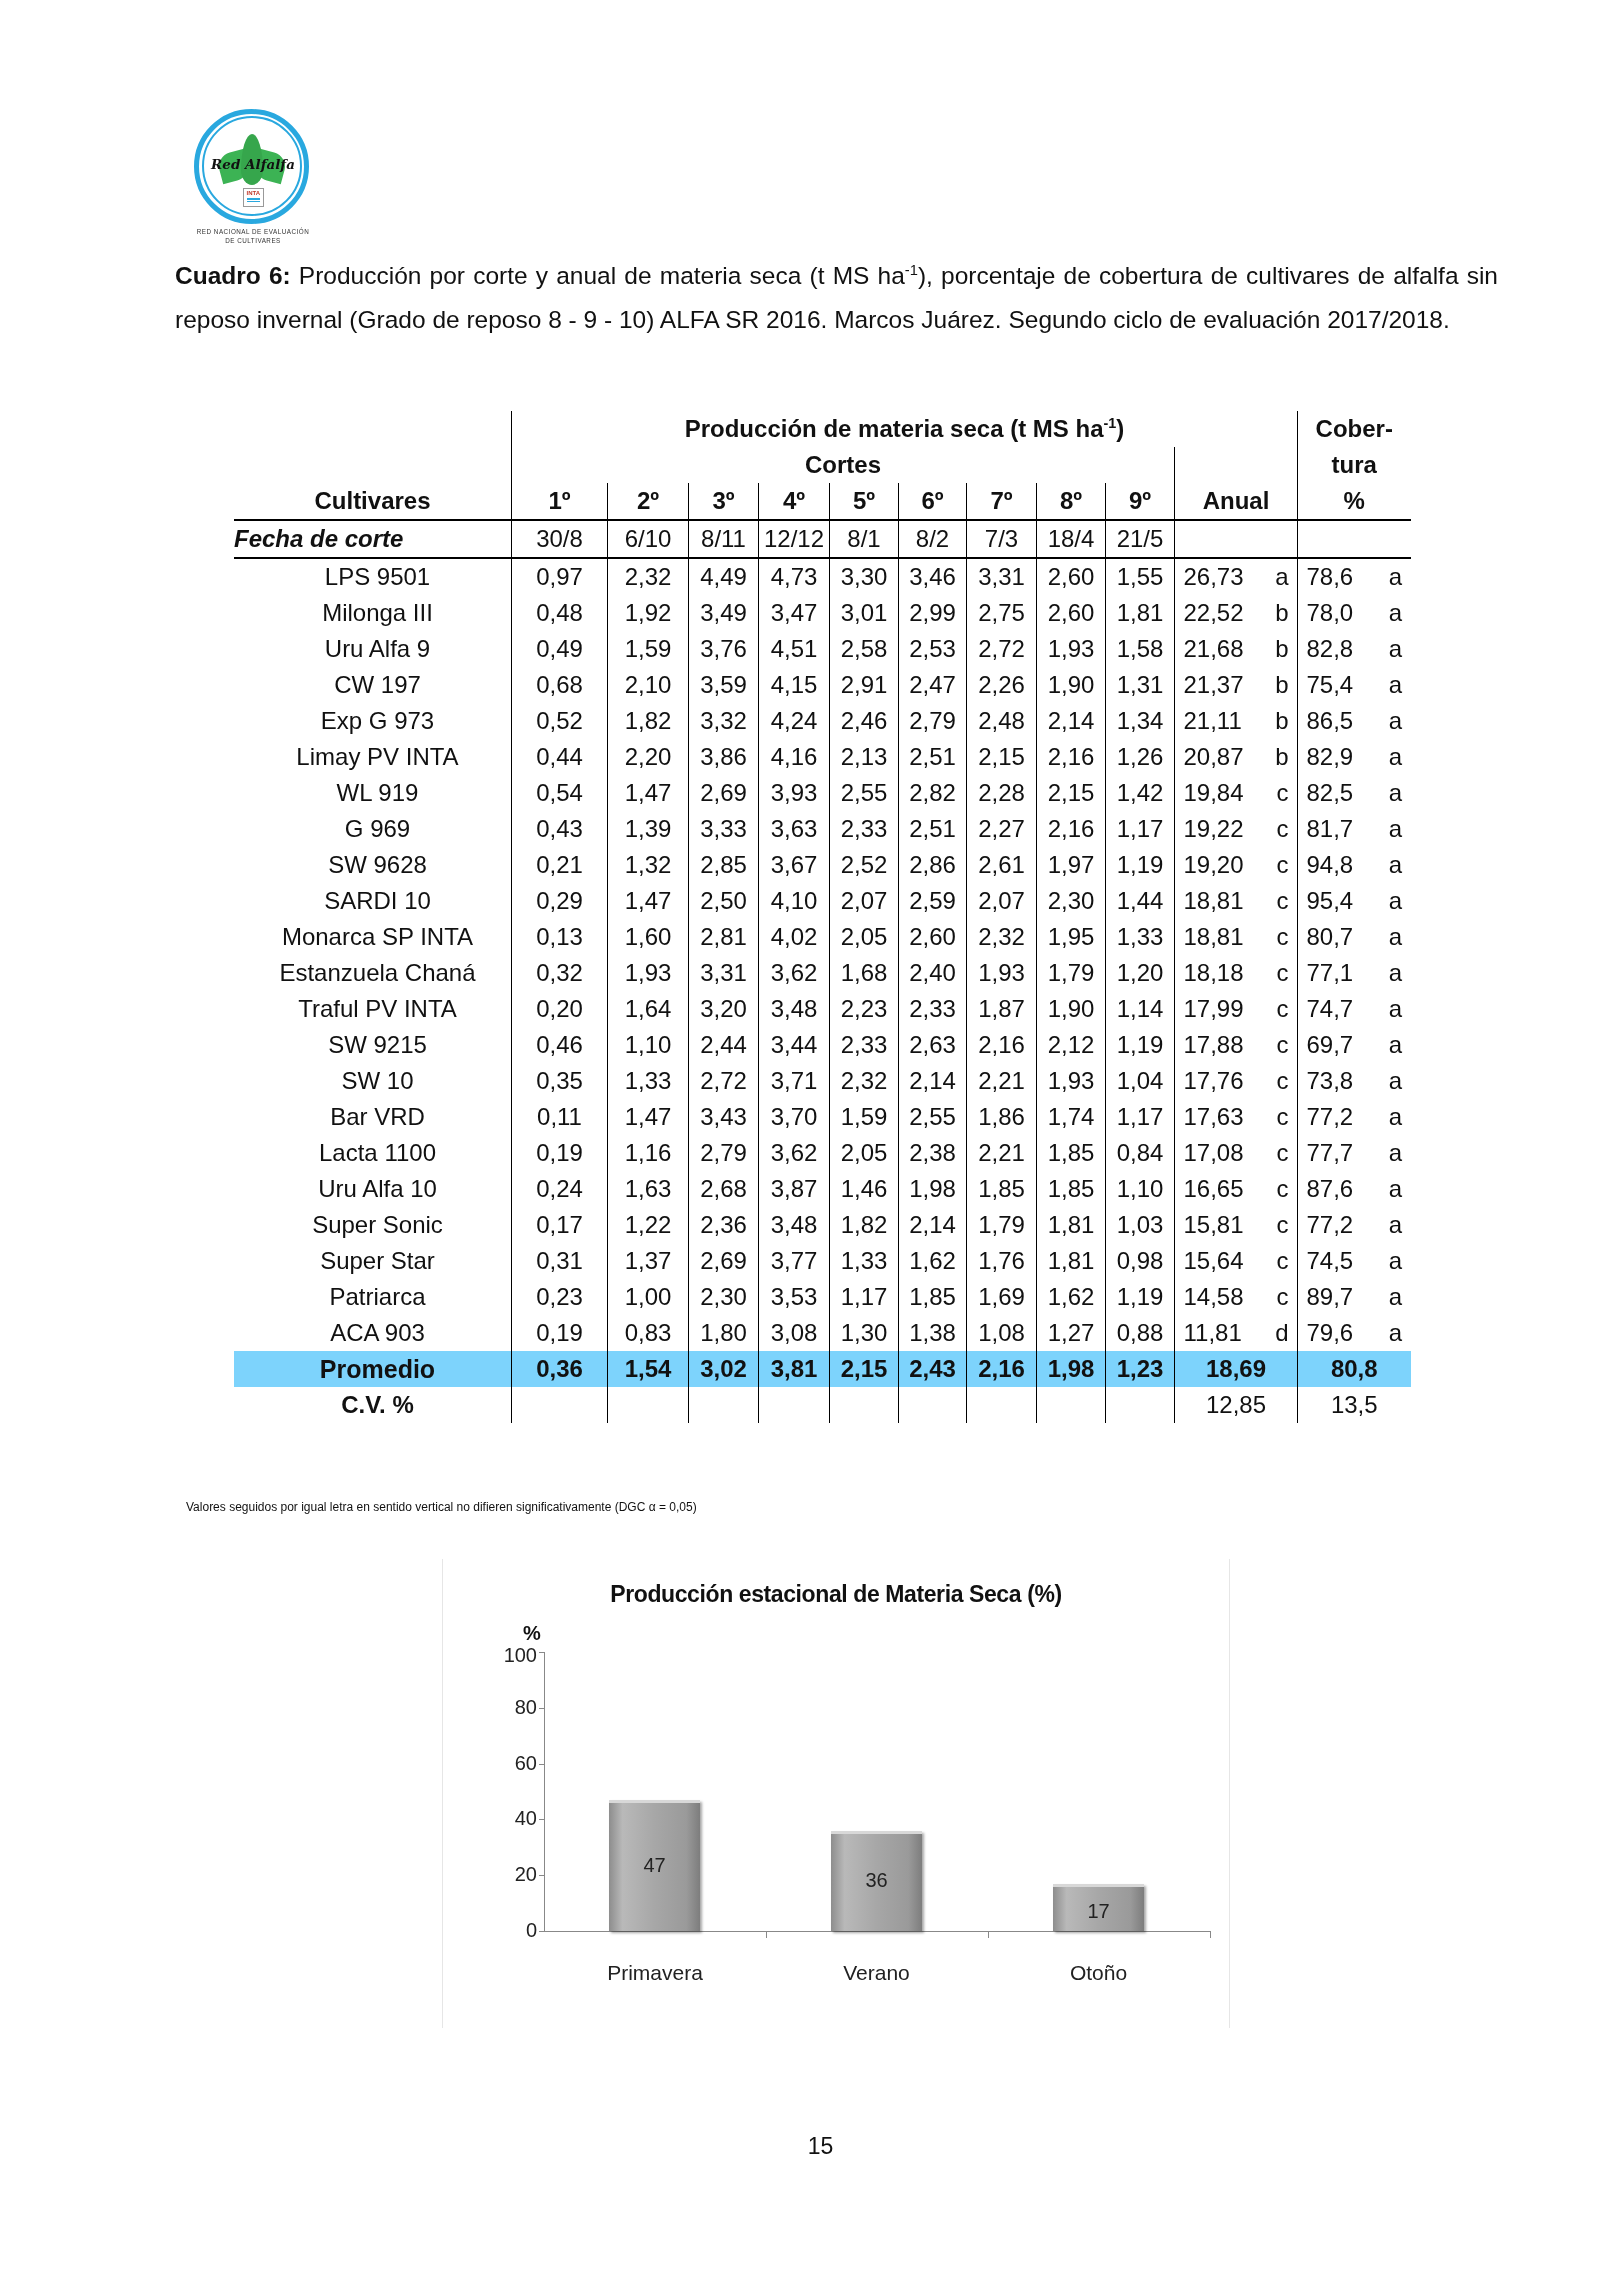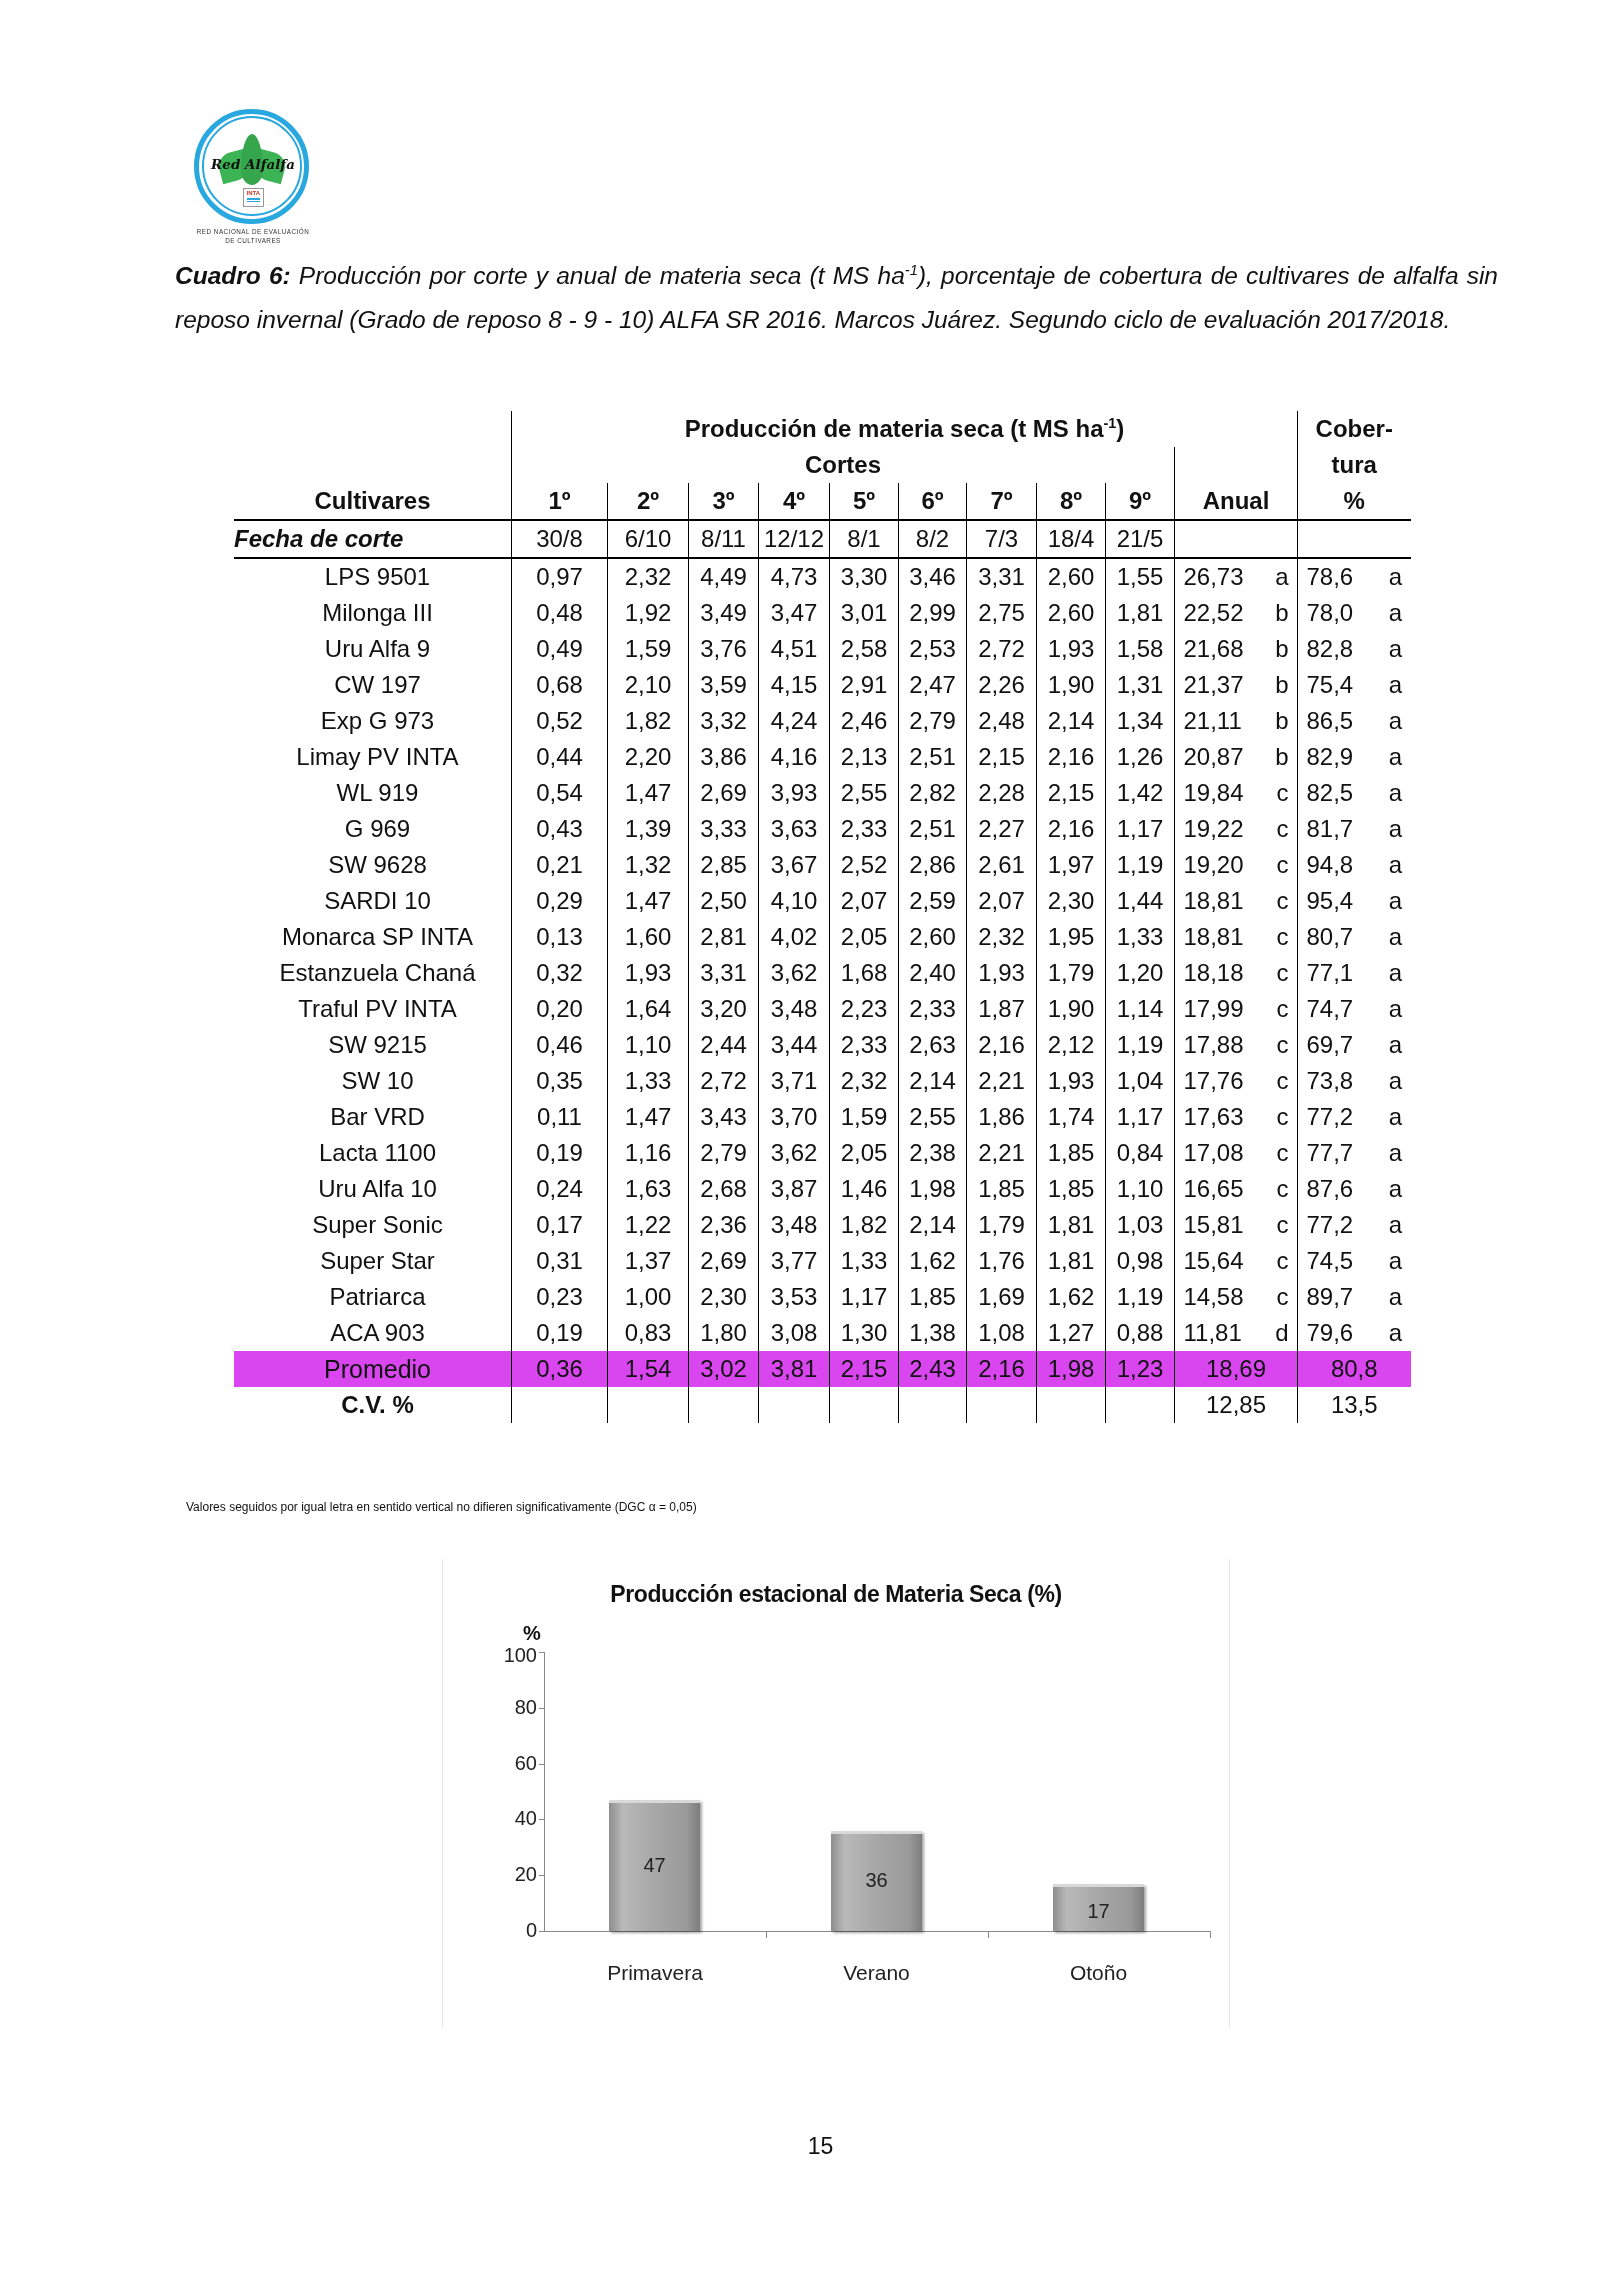--- a/index.html
+++ b/index.html
@@ -13,35 +13,35 @@
   .logo .leaf { position:absolute; background:#3cb354; border-radius:50% 0 50% 0; }
   .logo .leaf.c { left:64px; top:34px; width:22px; height:51px; border-radius:50% 50% 50% 50% / 70% 70% 30% 30%; background:#36a64c; }
   .logo .leaf.l { left:42px; top:52px; width:29px; height:29px; transform:rotate(-15deg); }
   .logo .leaf.r { left:79px; top:52px; width:29px; height:29px; transform:rotate(105deg); }
   .logo .brand { position:absolute; left:22px; top:56px; width:108px; text-align:center; font-family:"DejaVu Serif", serif; font-style:italic; font-weight:bold; font-size:13.5px; color:#111; }
   .logo .inta { position:absolute; left:66px; top:88px; width:18.6px; height:17px; background:#fff; border:0.8px solid #999; font-size:6px; font-weight:bold; color:#c0392b; text-align:center; line-height:8.5px; }
   .logo .inta i { display:block; height:1.7px; margin:0.8px 2.5px; background:#29a8df; }
   .logo .sub { position:absolute; left:0; top:128px; width:152px; text-align:center; font-size:6.3px; letter-spacing:0.5px; color:#333; line-height:8.5px; }
 
   
-  .caption { position:absolute; left:175px; top:254px; width:1323px; font-family:"Liberation Sans", sans-serif; font-size:24.5px; line-height:44px; text-align:justify;font-style:italic; }
+  .caption { position:absolute; left:175px; top:254px; width:1323px; font-family:"Liberation Sans", sans-serif; font-size:24.5px; line-height:44px; text-align:justify; }
   .caption b { font-weight:bold; }
   sup { font-size:0.6em; line-height:0; vertical-align:super; }
 
   
   .tbl { position:absolute; left:234px; top:411px; border-collapse:collapse; font-size:24px; table-layout:fixed; }
   .tbl td { padding:0; height:36px; line-height:36px; white-space:nowrap; }
   .tbl .c-name { width:267px; padding-left:10px; text-align:center; }
   .vl { border-left:1.7px solid #000; }
   .hdr td { font-weight:bold; text-align:center; }
   .hdr .title { text-align:center; }
   .val-letter { display:flex; justify-content:space-between; padding:0 8.5px 0 8.5px; }
   .fecha td { border-top:2.5px solid #000; border-bottom:2.5px solid #000; }
   .fecha .c-name { font-weight:bold; font-style:italic; text-align:left; padding-left:0; }
-  .avg td { background:#d946ef; font-weight:normal; }
+  .avg td { background:#7dd3fc; font-weight:bold; }
   .avg .c-name { font-size:25px; }
   .tasa td { background:#c4d79b; font-weight:bold; }
   .tasa .c-name { font-size:17px; padding-left:10px; }
   .cv .c-name { font-weight:bold; }
   .right-num { text-align:center; }
 
   .footnote { position:absolute; left:175px; top:1500px; font-size:12px; color:#111;margin-left:11px; }
 
   
   .chart { position:absolute; left:442px; top:1559px; width:786px; height:469px; border-left:0.8px solid #e6e6e6; border-right:0.8px solid #e6e6e6; font-family:"Liberation Sans", sans-serif; }

